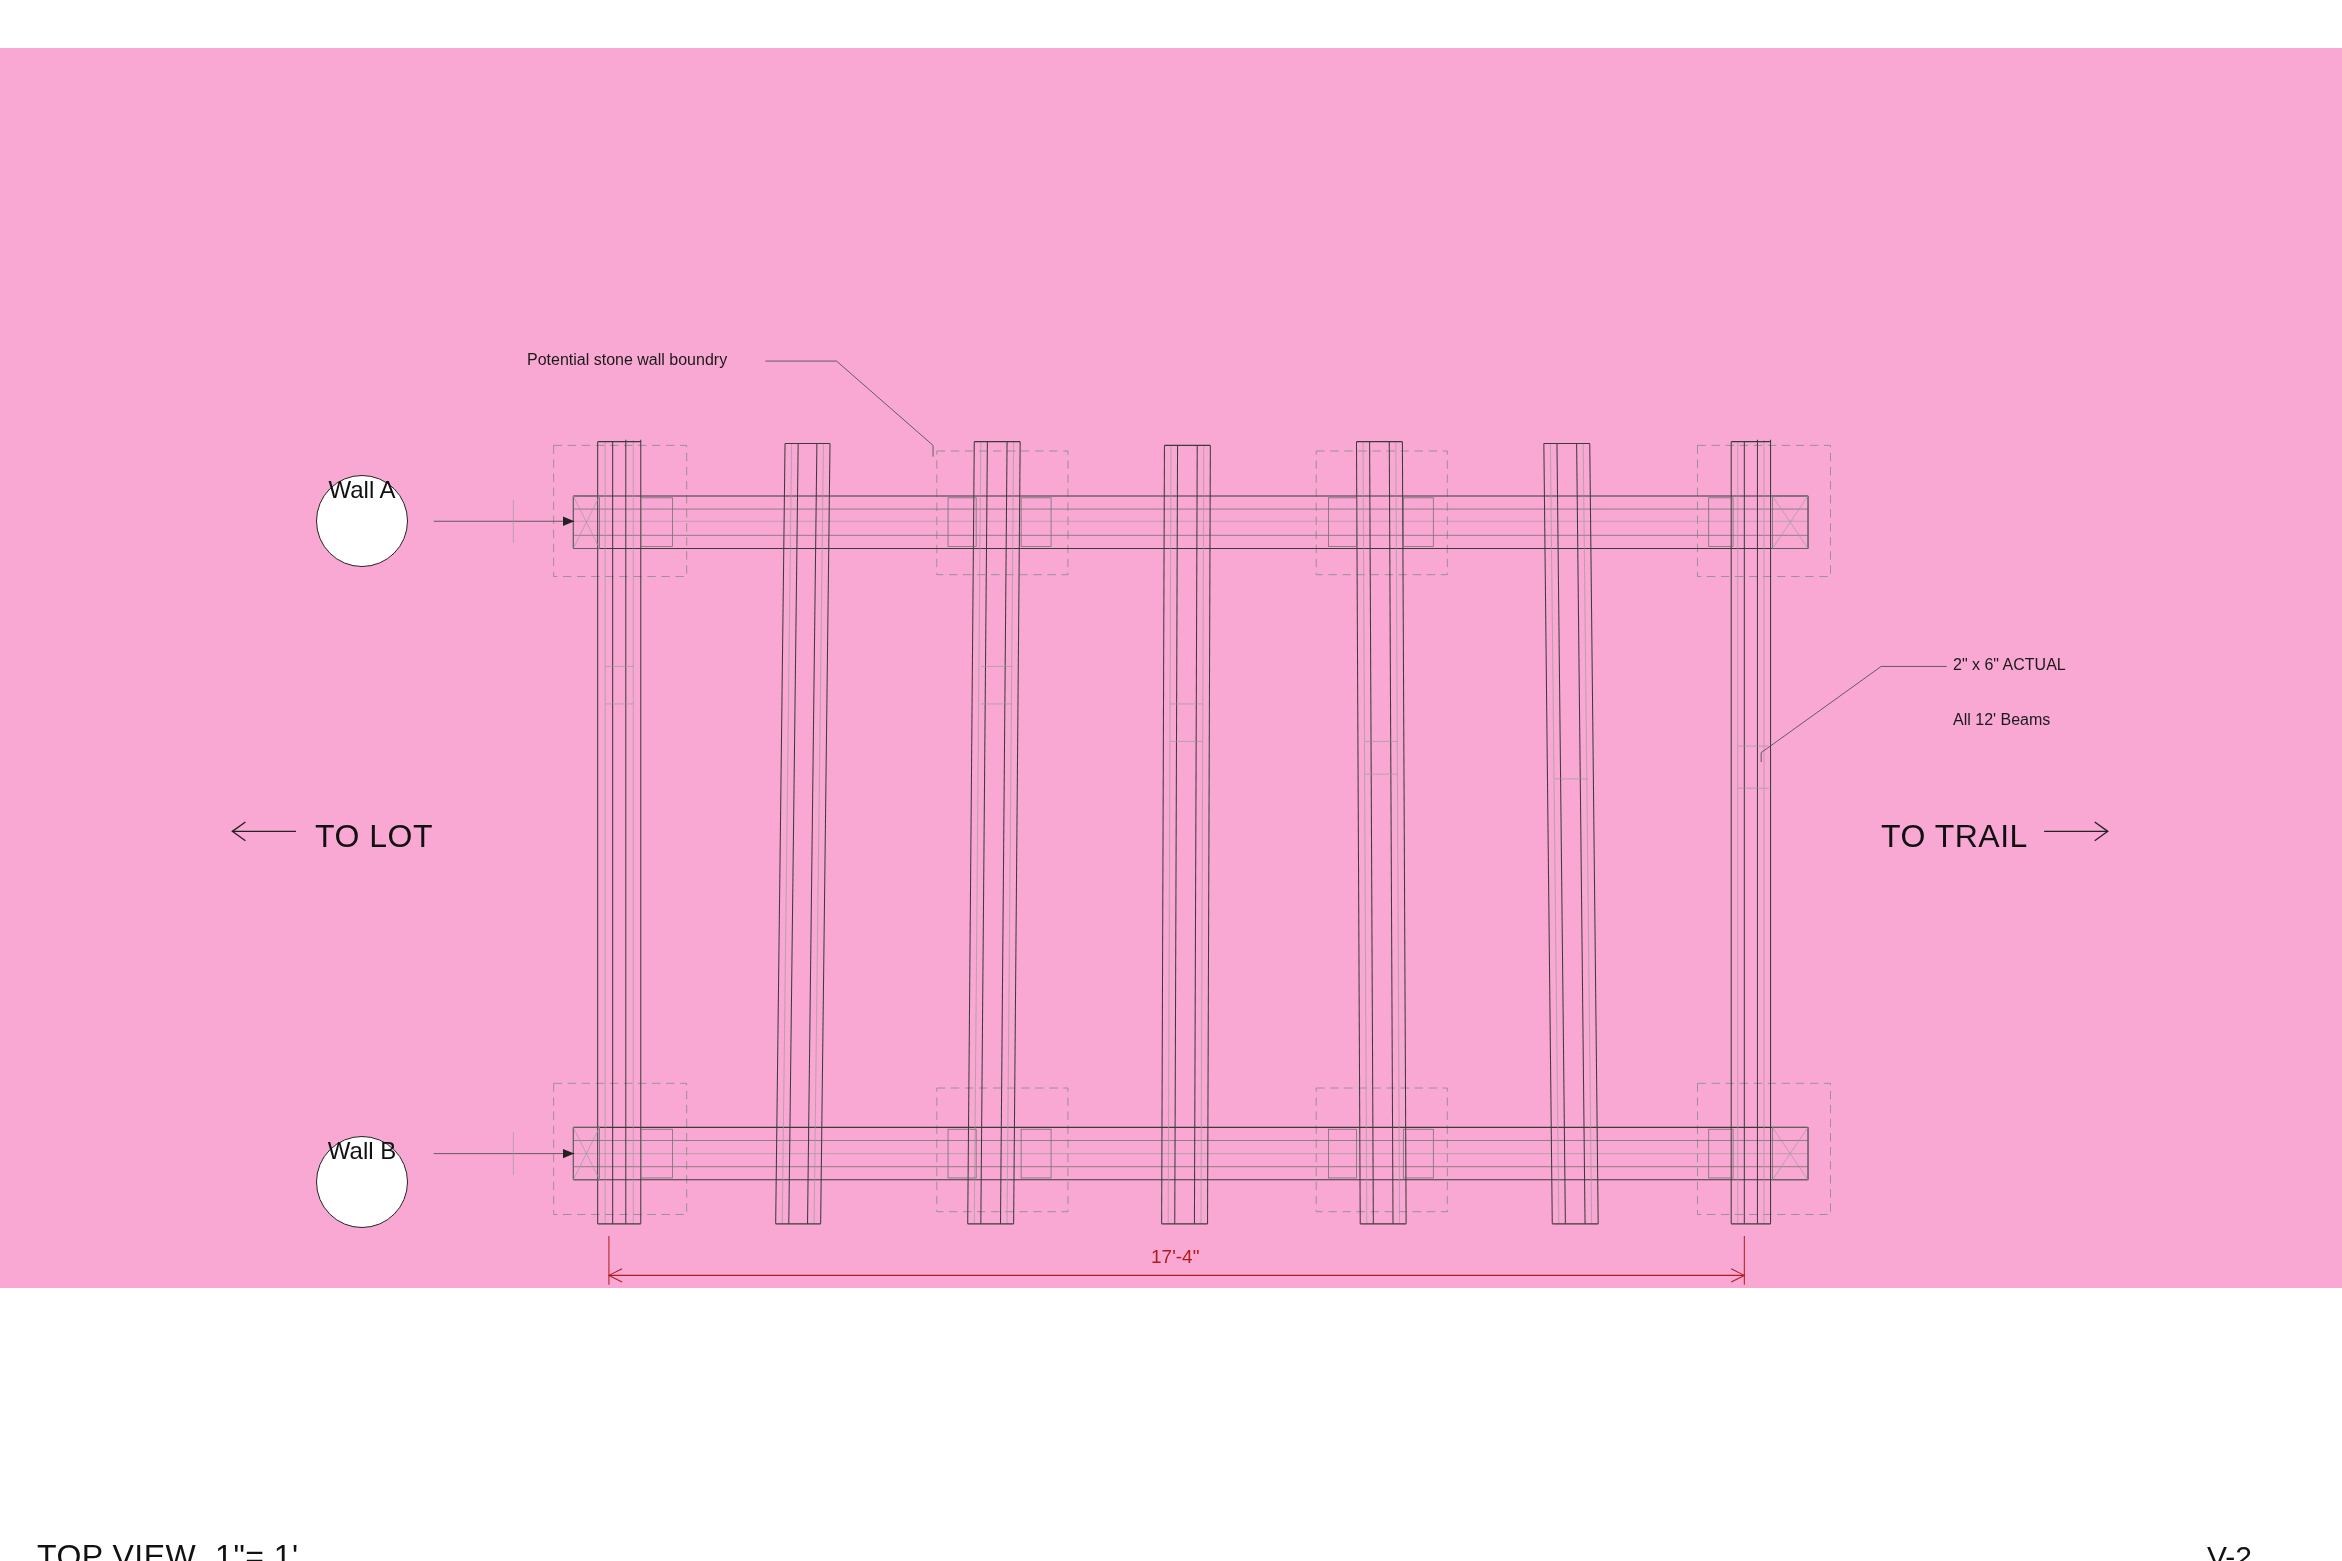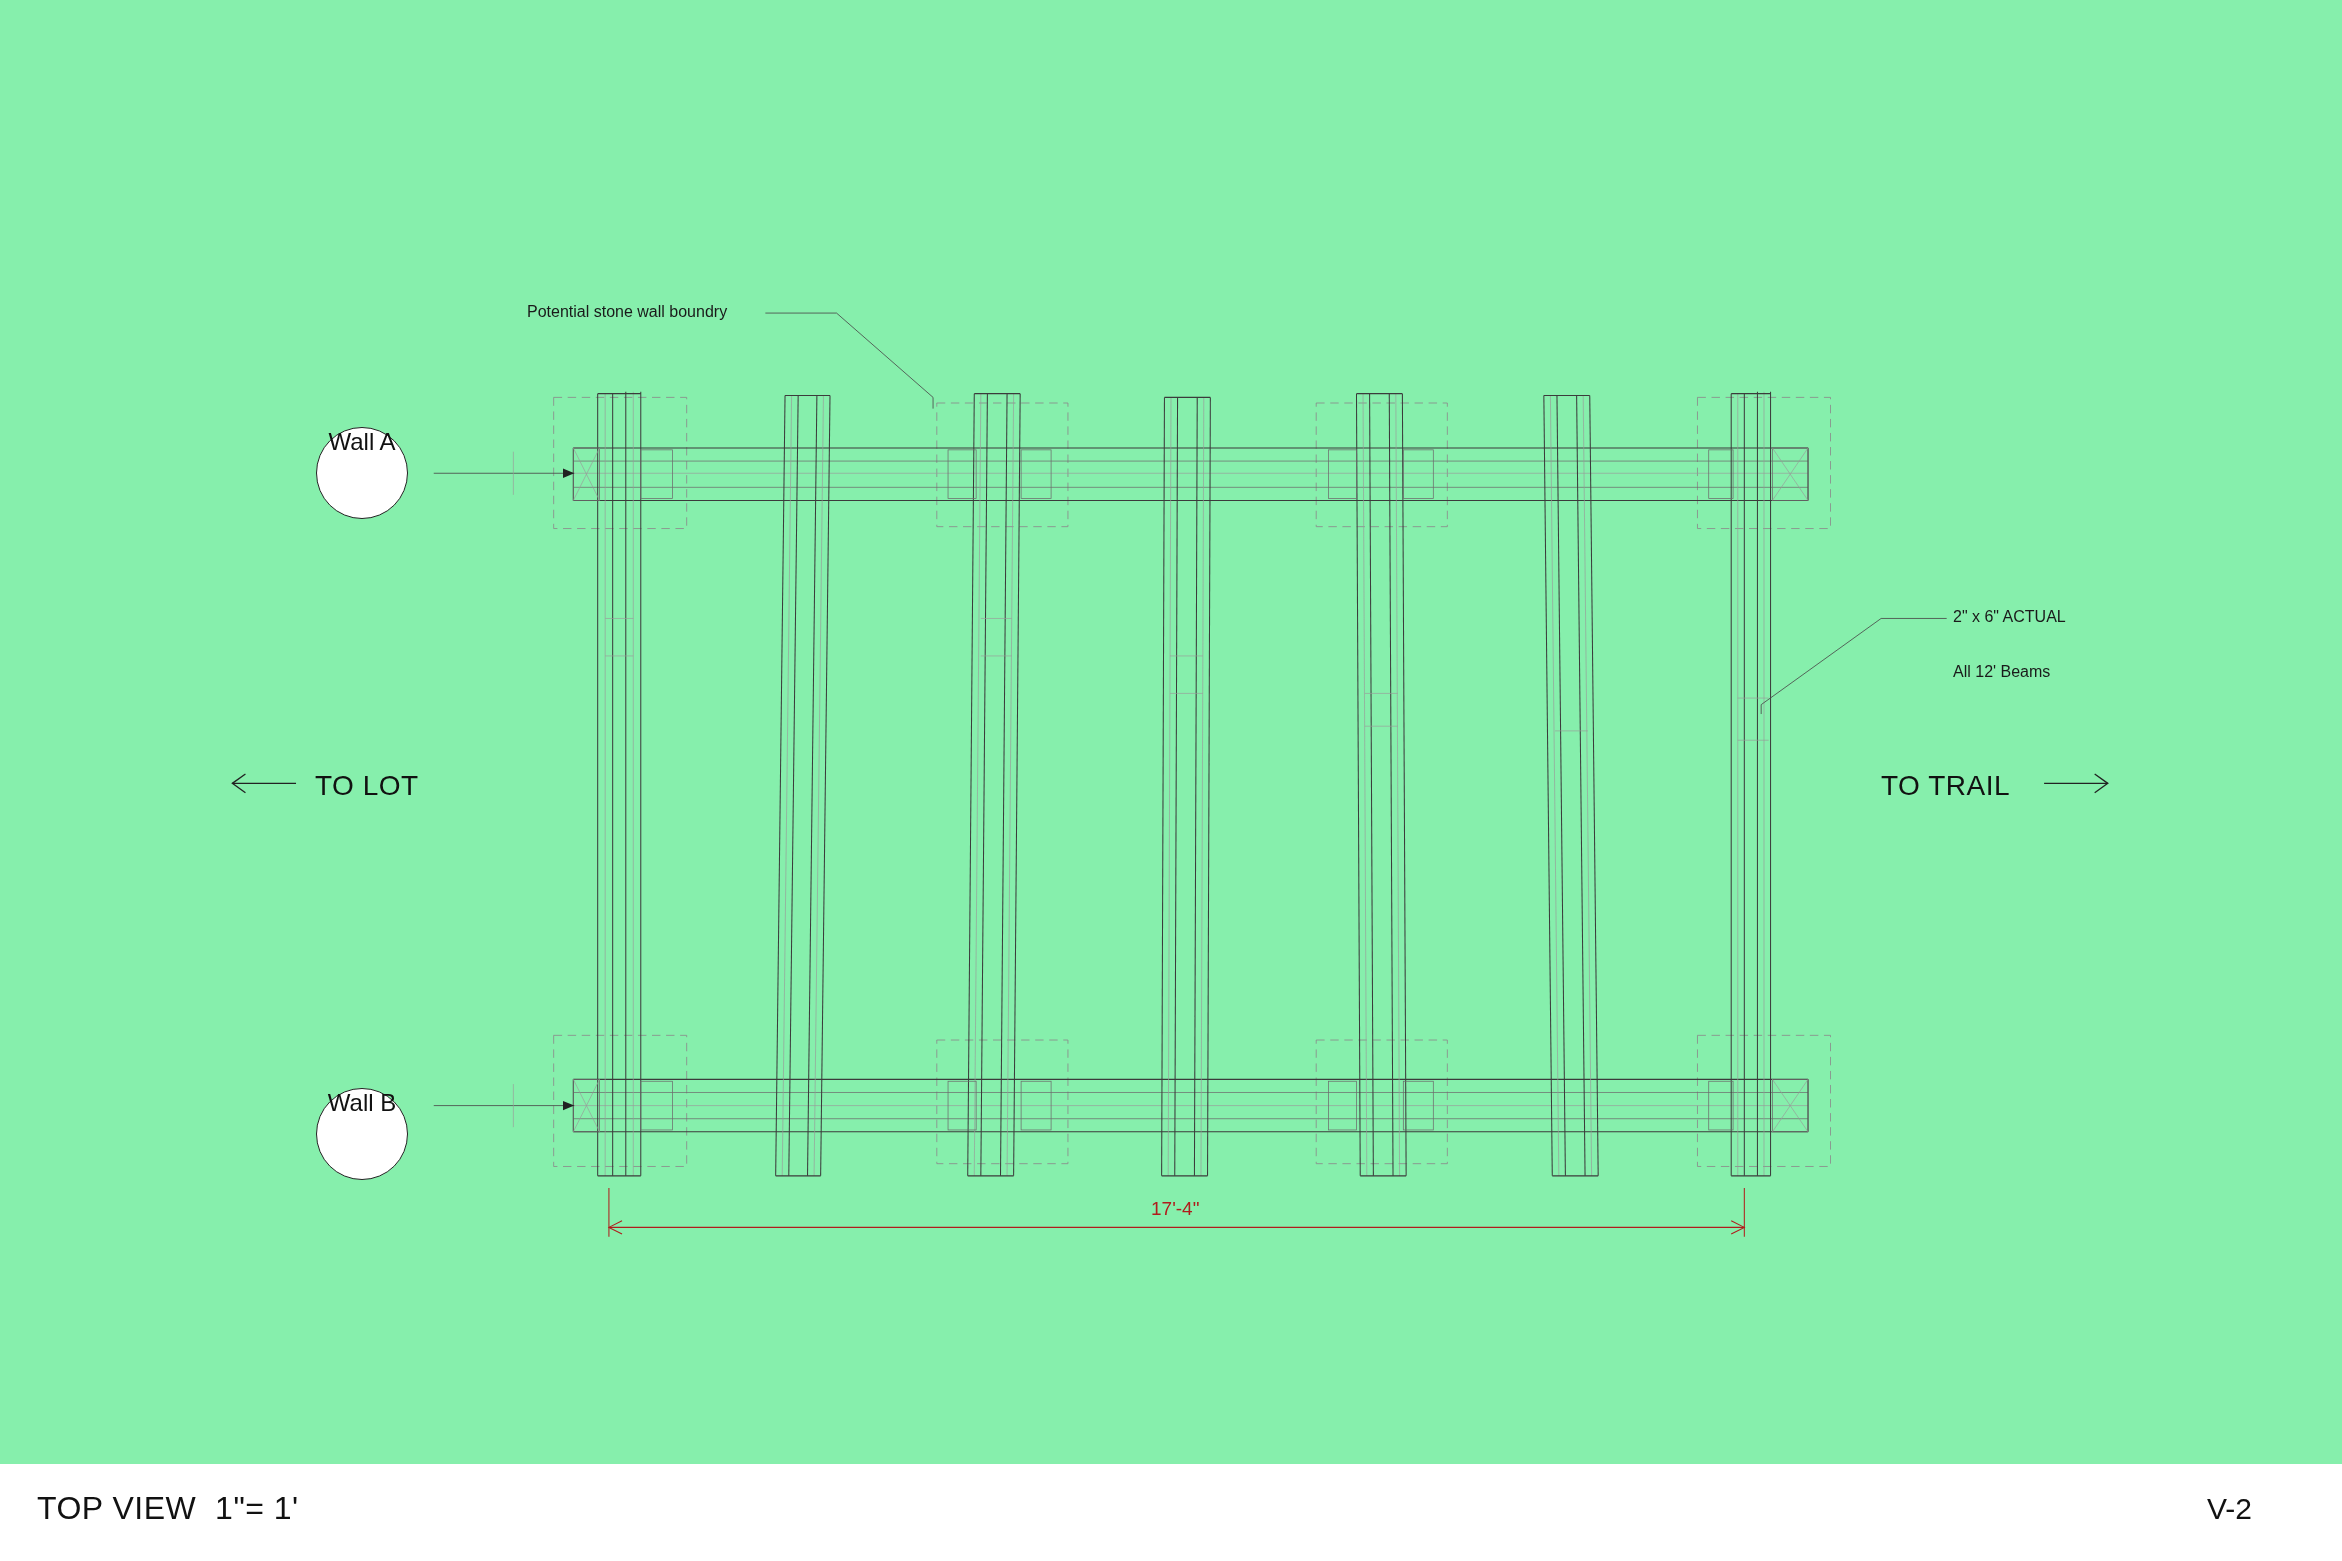--- a/index.html
+++ b/index.html
@@ -10,36 +10,37 @@
   body {
     width: 2342px;
     height: 1562px;
     font-family: "Liberation Sans", sans-serif;
     color: #000000;
     overflow: hidden;
   }
   #sheet {
     position: relative;
     width: 2342px;
-    height: 1464px;
-    background: #86efac;
+    height: 1240px;
+    background: #f9a8d4;
+    margin-top: 48px;
   }
 
   
   .label {
     position: absolute;
     white-space: pre;
     line-height: 1.25;
   }
   .note-text {
     font-size: 16px;
     color: #1a1a1a;
   }
   .big-text {
-    font-size: 28px;
+    font-size: 32px;
     color: #111111;
     letter-spacing: 0.5px;
   }
   .title-text {
     font-size: 32px;
     color: #111111;
     letter-spacing: 0.5px;
   }
   .sheet-text {
     font-size: 30px;

